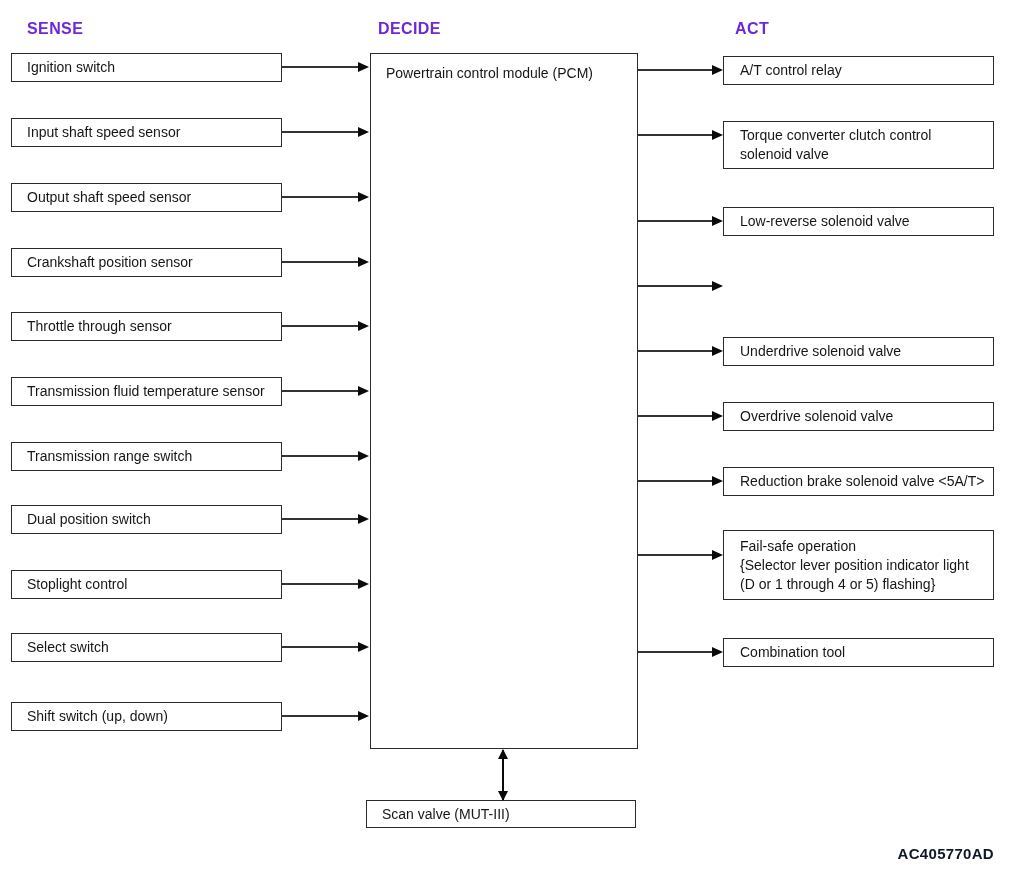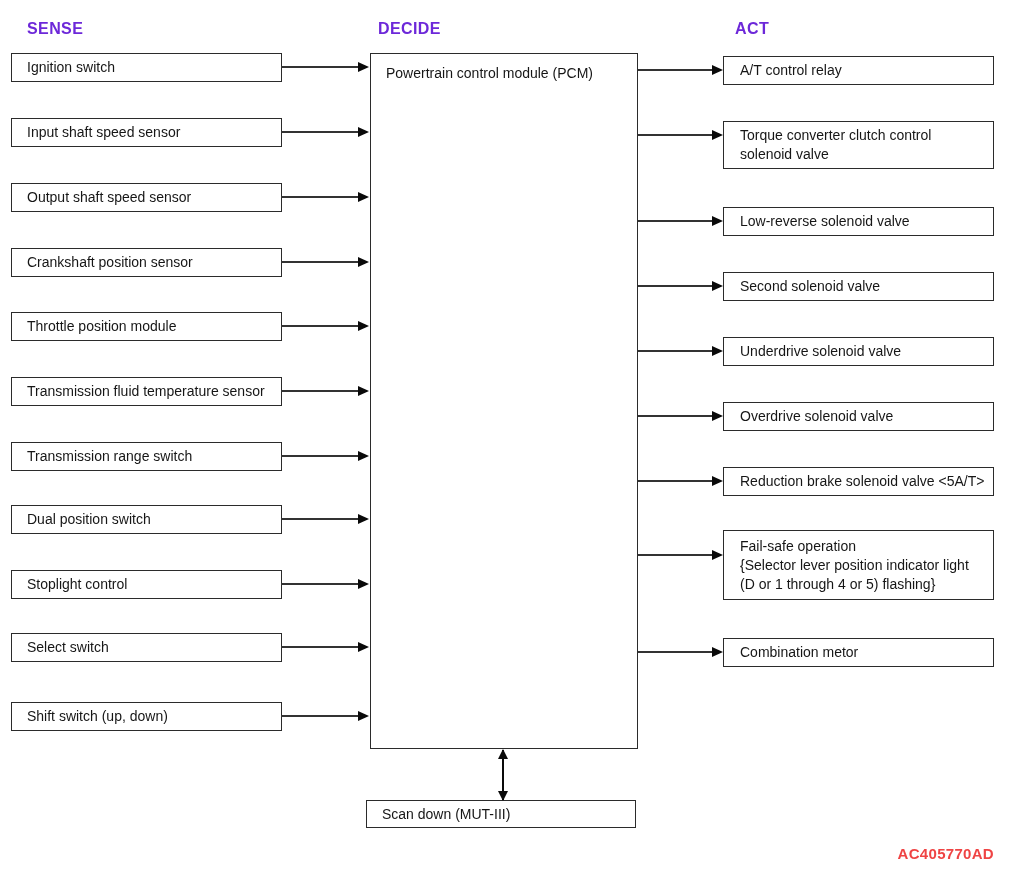--- a/index.html
+++ b/index.html
@@ -63,60 +63,59 @@
   .v-arrow::after {
     content: ""; position: absolute; bottom: -1px; left: -4px;
     width: 0; height: 0;
     border-left: 5px solid transparent;
     border-right: 5px solid transparent;
     border-top: 10px solid #0a0a0a;
   }
 
   .figure-code {
     position: absolute; top: 845px; right: 16px;
-    font-size: 15px; font-weight: bold; color: #ef4444;
+    font-size: 15px; font-weight: bold; color: #0f172a;
     letter-spacing: 0.3px;
   }
 </style>
 </head>
 <body>
 
 <div class="canvas">
 
   <div class="heading" style="left:27px">SENSE</div>
   <div class="heading" style="left:378px">DECIDE</div>
   <div class="heading" style="left:735px">ACT</div>
 
   <div class="box sense-box" style="top:53px">Ignition switch</div>
   <div class="box sense-box" style="top:118px">Input shaft speed sensor</div>
   <div class="box sense-box" style="top:183px">Output shaft speed sensor</div>
   <div class="box sense-box" style="top:248px">Crankshaft position sensor</div>
-  <div class="box sense-box" style="top:312px">Throttle position module</div>
+  <div class="box sense-box" style="top:312px">Throttle through sensor</div>
   <div class="box sense-box" style="top:377px">Transmission fluid temperature sensor</div>
   <div class="box sense-box" style="top:442px">Transmission range switch</div>
   <div class="box sense-box" style="top:505px">Dual position switch</div>
   <div class="box sense-box" style="top:570px">Stoplight control</div>
   <div class="box sense-box" style="top:633px">Select switch</div>
   <div class="box sense-box" style="top:702px">Shift switch (up, down)</div>
 
   <div class="box pcm-box">Powertrain control module (PCM)</div>
-  <div class="box scan-box">Scan down (MUT-III)</div>
+  <div class="box scan-box">Scan valve (MUT-III)</div>
 
   <div class="box act-box" style="top:56px">A/T control relay</div>
   <div class="box act-box" style="top:121px;height:48px">Torque converter clutch control
 solenoid valve</div>
   <div class="box act-box" style="top:207px">Low-reverse solenoid valve</div>
-  <div class="box act-box" style="top:272px">Second solenoid valve</div>
   <div class="box act-box" style="top:337px">Underdrive solenoid valve</div>
   <div class="box act-box" style="top:402px">Overdrive solenoid valve</div>
   <div class="box act-box" style="top:467px">Reduction brake solenoid valve &lt;5A/T&gt;</div>
   <div class="box act-box" style="top:530px;height:70px">Fail-safe operation
 {Selector lever position indicator light
 (D or 1 through 4 or 5) flashing}</div>
-  <div class="box act-box" style="top:638px">Combination metor</div>
+  <div class="box act-box" style="top:638px">Combination tool</div>
 
   <div class="h-arrow" style="left:281px;top:66px;width:86px"></div>
   <div class="h-arrow" style="left:281px;top:131px;width:86px"></div>
   <div class="h-arrow" style="left:281px;top:196px;width:86px"></div>
   <div class="h-arrow" style="left:281px;top:261px;width:86px"></div>
   <div class="h-arrow" style="left:281px;top:325px;width:86px"></div>
   <div class="h-arrow" style="left:281px;top:390px;width:86px"></div>
   <div class="h-arrow" style="left:281px;top:455px;width:86px"></div>
   <div class="h-arrow" style="left:281px;top:518px;width:86px"></div>
   <div class="h-arrow" style="left:281px;top:583px;width:86px"></div>

